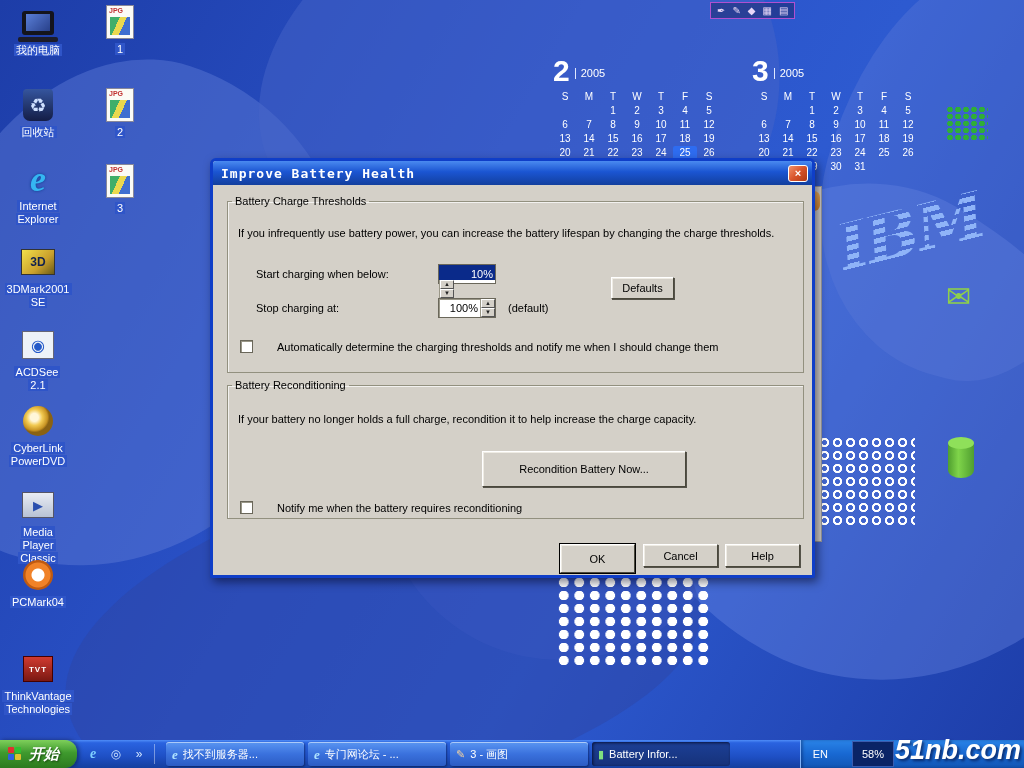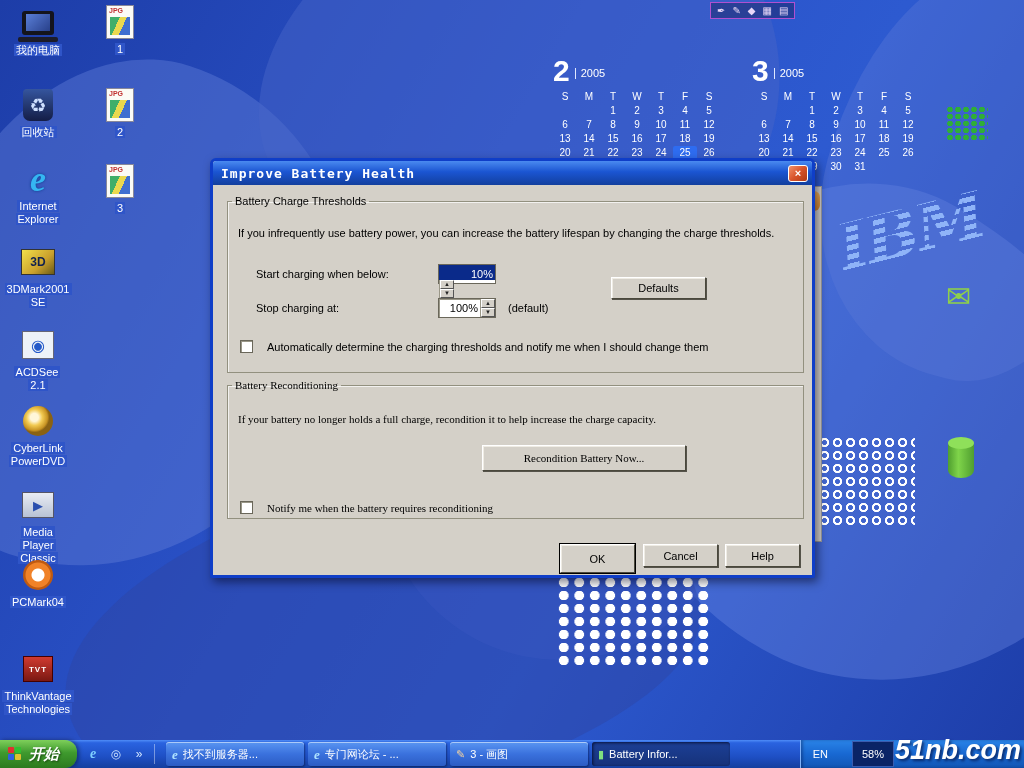--- a/index.html
+++ b/index.html
@@ -93,27 +93,27 @@
   .spin-btn { flex:1; background:#d4d0c8; border:1px solid; border-color:#fff #555 #555 #fff; font-size:6px; line-height:7px; text-align:center; color:#222; cursor:pointer; overflow:hidden; }
   .btn { position:absolute; background:#d4d0c8; border:1px solid; border-color:#fff #4a483c #4a483c #fff; box-shadow:1px 1px 0 #55534a, inset 1px 1px 0 #efece4; font-size:11px; display:flex; align-items:center; justify-content:center; color:#000; cursor:pointer; }
   .btn.default { box-shadow:0 0 0 1px #000, inset 1px 1px 0 #efece4; }
   #grp-thresholds { left:14px; top:34px; width:577px; height:178px; }
   #desc1 { top:20px; }
   #lbl-start { left:28px; top:61px; }
   #spin-start { left:210px; top:57px;flex-direction:column; }
   #lbl-stop { left:28px; top:95px; }
   #spin-stop { left:210px; top:91px; }
   #default-note { left:280px; top:95px; }
-  #btn-defaults { left:383px; top:70px; width:95px; height:22px; }
-  .chk { position:absolute; display:flex; align-items:center; gap:14px; font-size:11px; cursor:pointer; }
+  #btn-defaults { left:383px; top:70px; width:63px; height:22px; }
+  .chk { position:absolute; display:flex; align-items:center; gap:24px; font-size:11px; cursor:pointer; }
   .chk .box { width:13px; height:13px; background:#fff; border:1px solid #6a675a; box-shadow:inset 1px 1px 0 #9a9788; flex:0 0 13px; }
   #chk-auto { left:12px; top:133px; }
-  #grp-recond { left:14px; top:218px; width:577px; height:140px;font-family:Liberation Serif, serif; }
+  #grp-recond { left:14px; top:218px; width:577px; height:140px; }
   #desc2 { top:22px; }
-  #btn-recondition { left:254px; top:54px; width:204px; height:26px; }
+  #btn-recondition { left:254px; top:60px; width:204px; height:36px; }
   #chk-notify { left:12px; top:110px; }
   #btn-ok { left:347px; top:383px; width:75px; height:29px; }
   #btn-cancel { left:430px; top:383px; width:75px; height:23px; }
   #btn-help { left:512px; top:383px; width:75px; height:23px; }
 
   
   .taskbar { position:absolute; left:0; top:740px; width:1024px; height:28px; z-index:50;
     background:linear-gradient(to bottom,#4f8df8 0%,#2a63e0 10%,#1e4fc4 60%,#153f9e 100%); display:flex; align-items:center; }
   .startbtn { height:28px; padding:0 18px 0 8px; border-radius:0 12px 12px 0; display:flex; align-items:center; gap:6px;
     background:linear-gradient(to bottom,#7ecf5a 0%,#3f9a2e 45%,#2c7a1e 100%); color:#fff; font-size:15px; font-weight:bold; font-style:italic;

